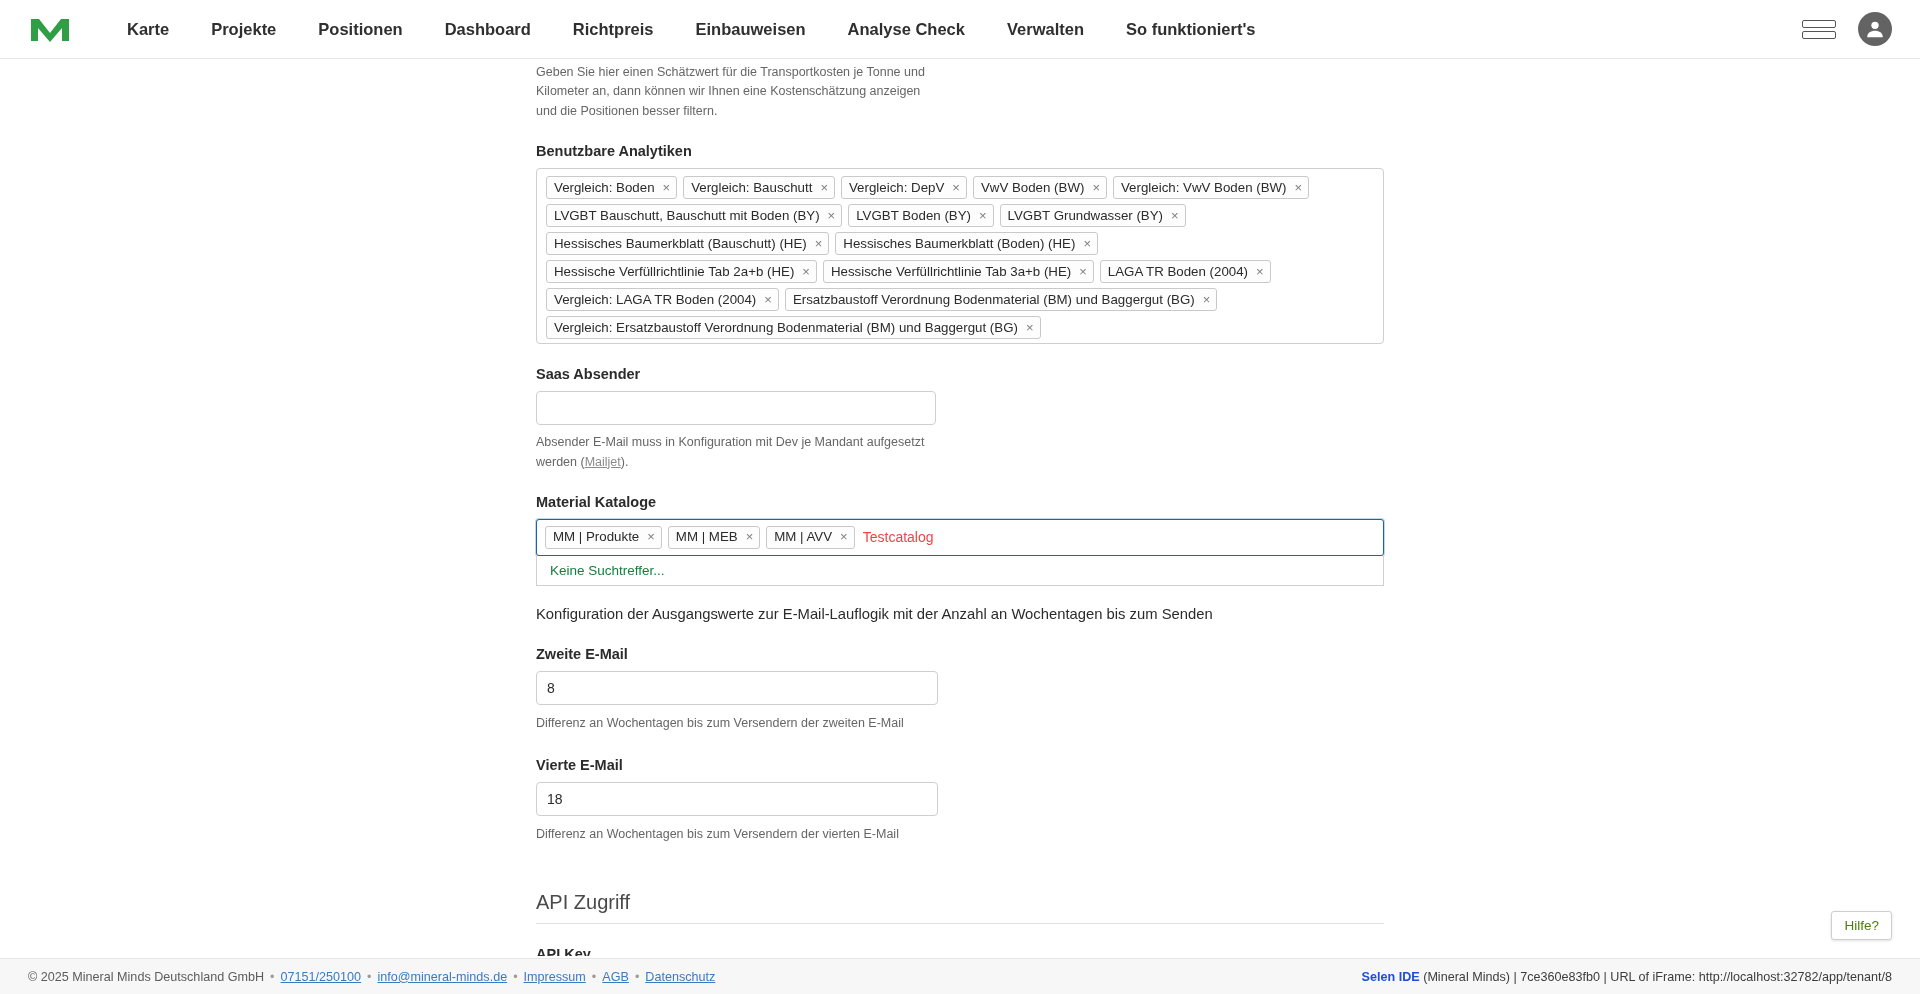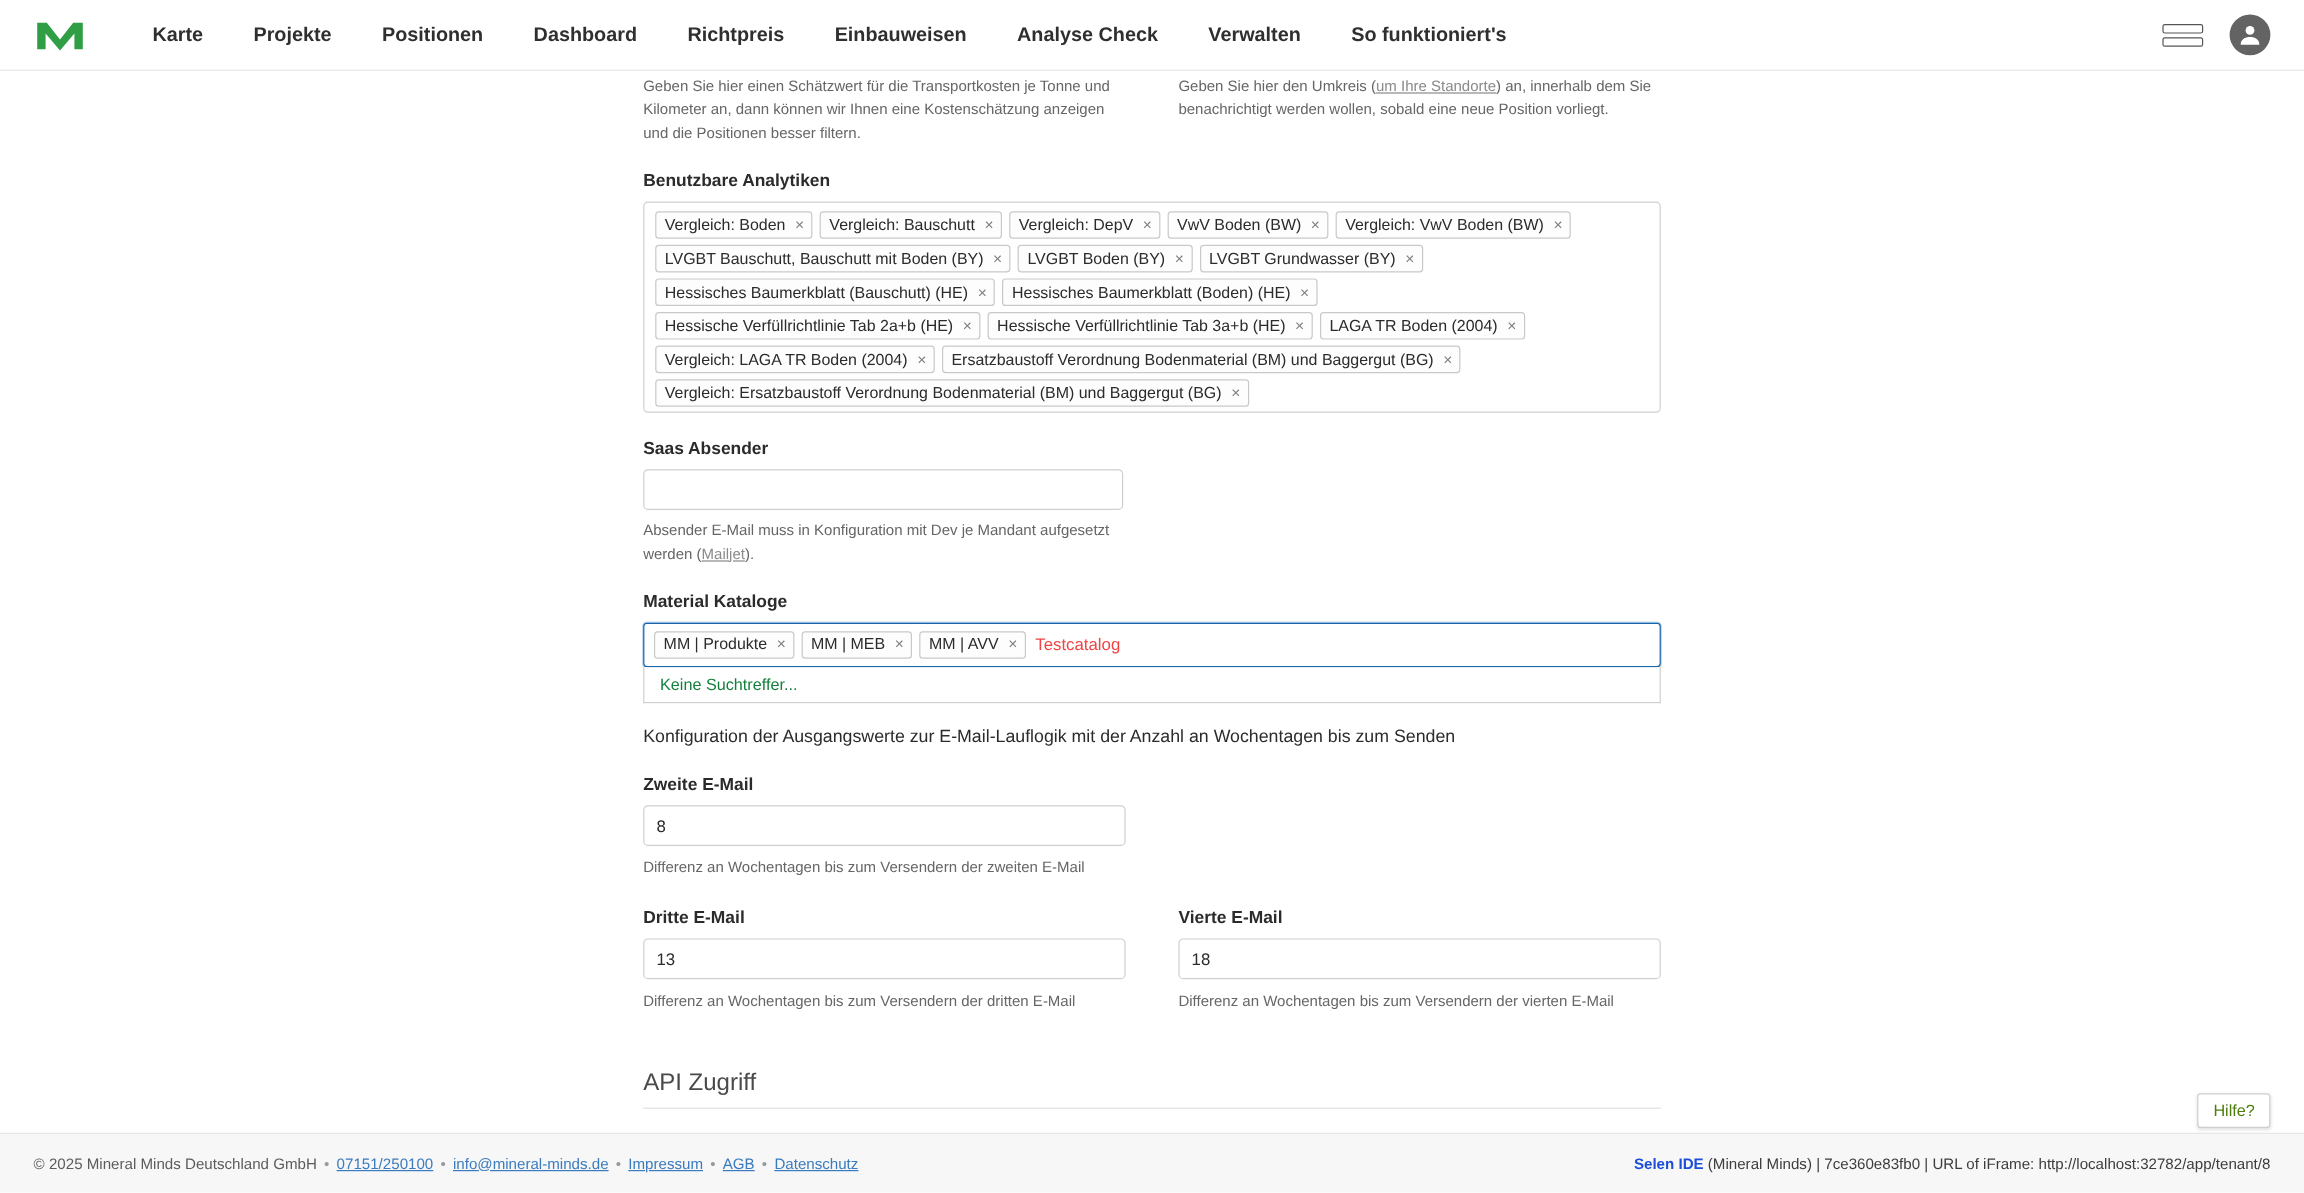--- a/index.html
+++ b/index.html
@@ -215,21 +215,21 @@
     color: #4d7c0f;
     box-shadow: 0 1px 3px rgba(0,0,0,0.12);
     cursor: pointer;
     z-index: 30;
   }
 
   
   .footer {
     position: absolute;
     left: 0; right: 0; bottom: 0;
-    height: 50px;
+    height: 36px;
     background: #f7f7f7;
     border-top: 1px solid #e6e6e6;
     display: flex;
     align-items: center;
     padding: 0 28px;
     font-size: 12.6px;
     color: #5c5c5c;
     z-index: 20;
   }
   .footer a { color: #3a7bbf; text-decoration: underline; }
@@ -272,25 +272,20 @@
 </div>
 
 <div class="page">
   <div class="content">
 
     
     <div class="helper-row">
       <div class="helper-col">
         <div class="helper-text">Geben Sie hier einen Schätzwert für die Transportkosten je Tonne und Kilometer an, dann können wir Ihnen eine Kostenschätzung anzeigen und die Positionen besser filtern.</div>
       </div>
-      <div class="helper-col">
-        <div class="helper-text">
-          <span>Geben Sie hier den Umkreis (</span><a href="#">um Ihre Standorte</a><span>) an, innerhalb dem Sie benachrichtigt werden wollen, sobald eine neue Position vorliegt.</span>
-        </div>
-      </div>
     </div>
 
     
     <div class="field-label">Benutzbare Analytiken</div>
     <div class="token-box analytics">
       <span class="token">
           <span>Vergleich: Boden</span>
           <span class="x">×</span>
         </span>
       <span class="token">
@@ -391,25 +386,20 @@
     <div class="two-col">
       <div class="col">
         <div class="field-label">Zweite E-Mail</div>
         <input class="text-input" value="8" style="">
         <div class="muted-note">Differenz an Wochentagen bis zum Versendern der zweiten E-Mail</div>
       </div>
     </div>
 
     <div class="two-col">
       <div class="col">
-        <div class="field-label">Dritte E-Mail</div>
-        <input class="text-input" value="13" style="">
-        <div class="muted-note">Differenz an Wochentagen bis zum Versendern der dritten E-Mail</div>
-      </div>
-      <div class="col">
         <div class="field-label">Vierte E-Mail</div>
         <input class="text-input" value="18" style="">
         <div class="muted-note">Differenz an Wochentagen bis zum Versendern der vierten E-Mail</div>
       </div>
     </div>
 
     
     <div class="section-title">API Zugriff</div>
     <div class="field-label">API Key</div>
     

